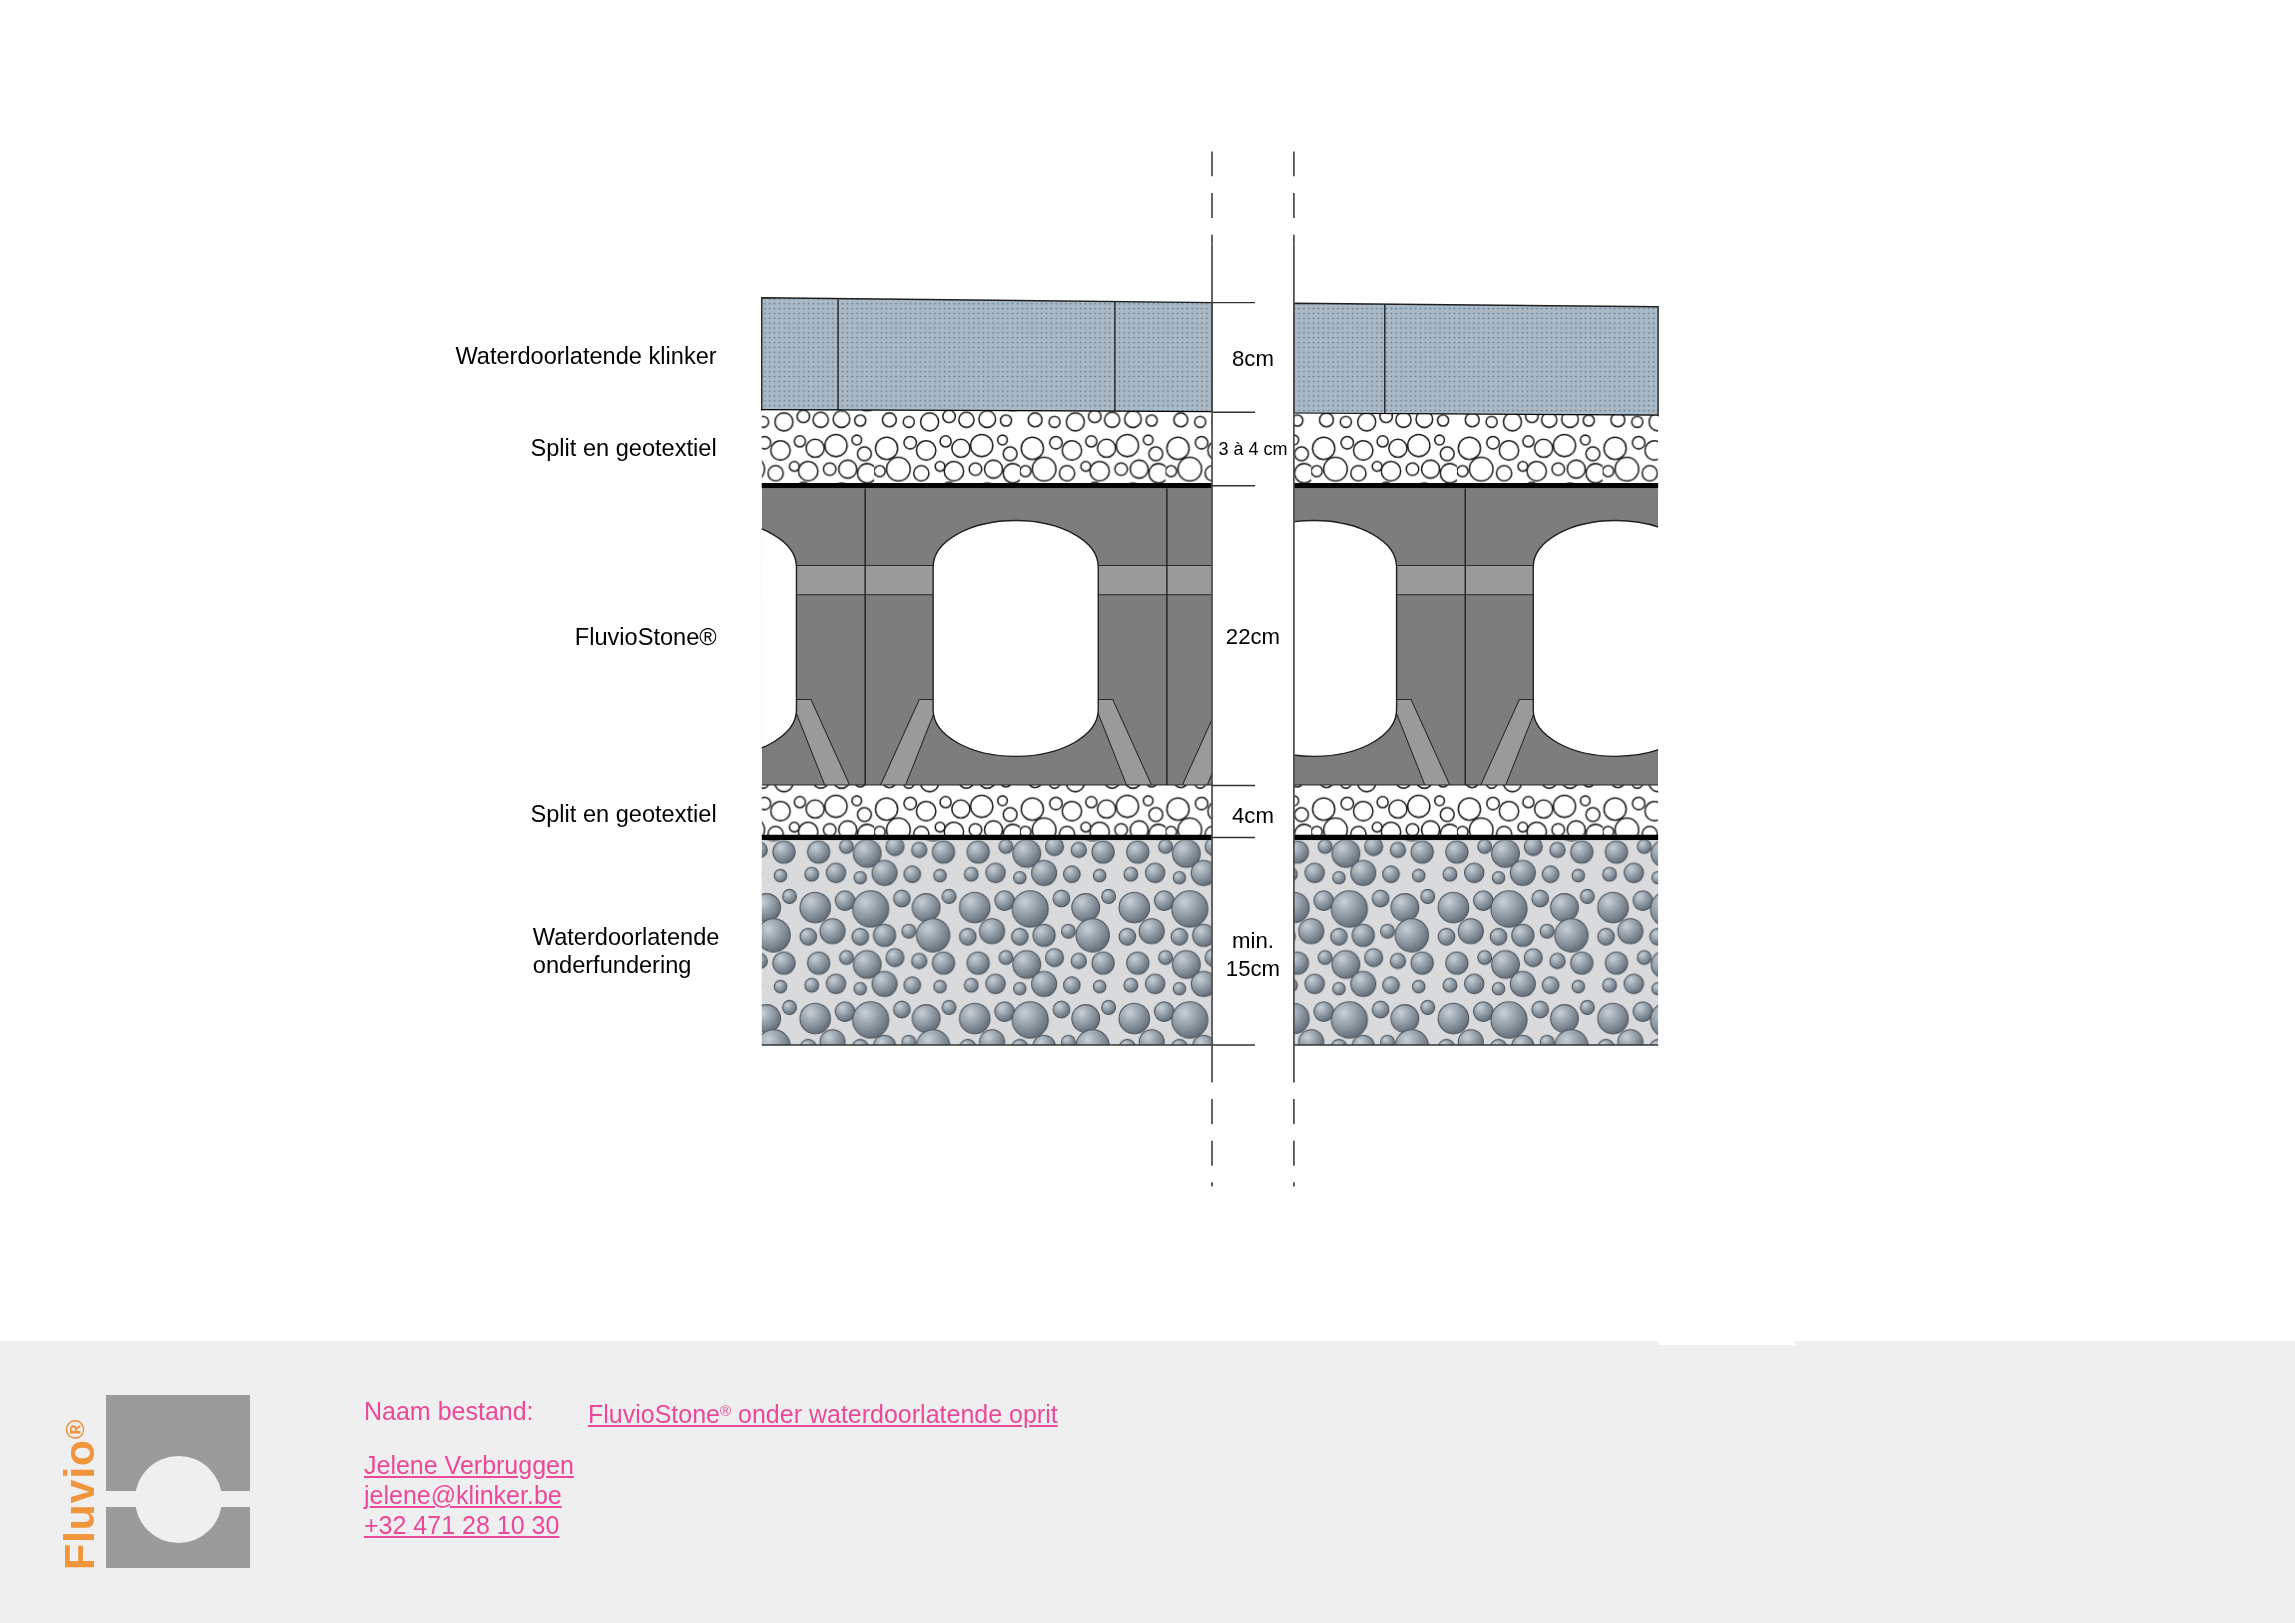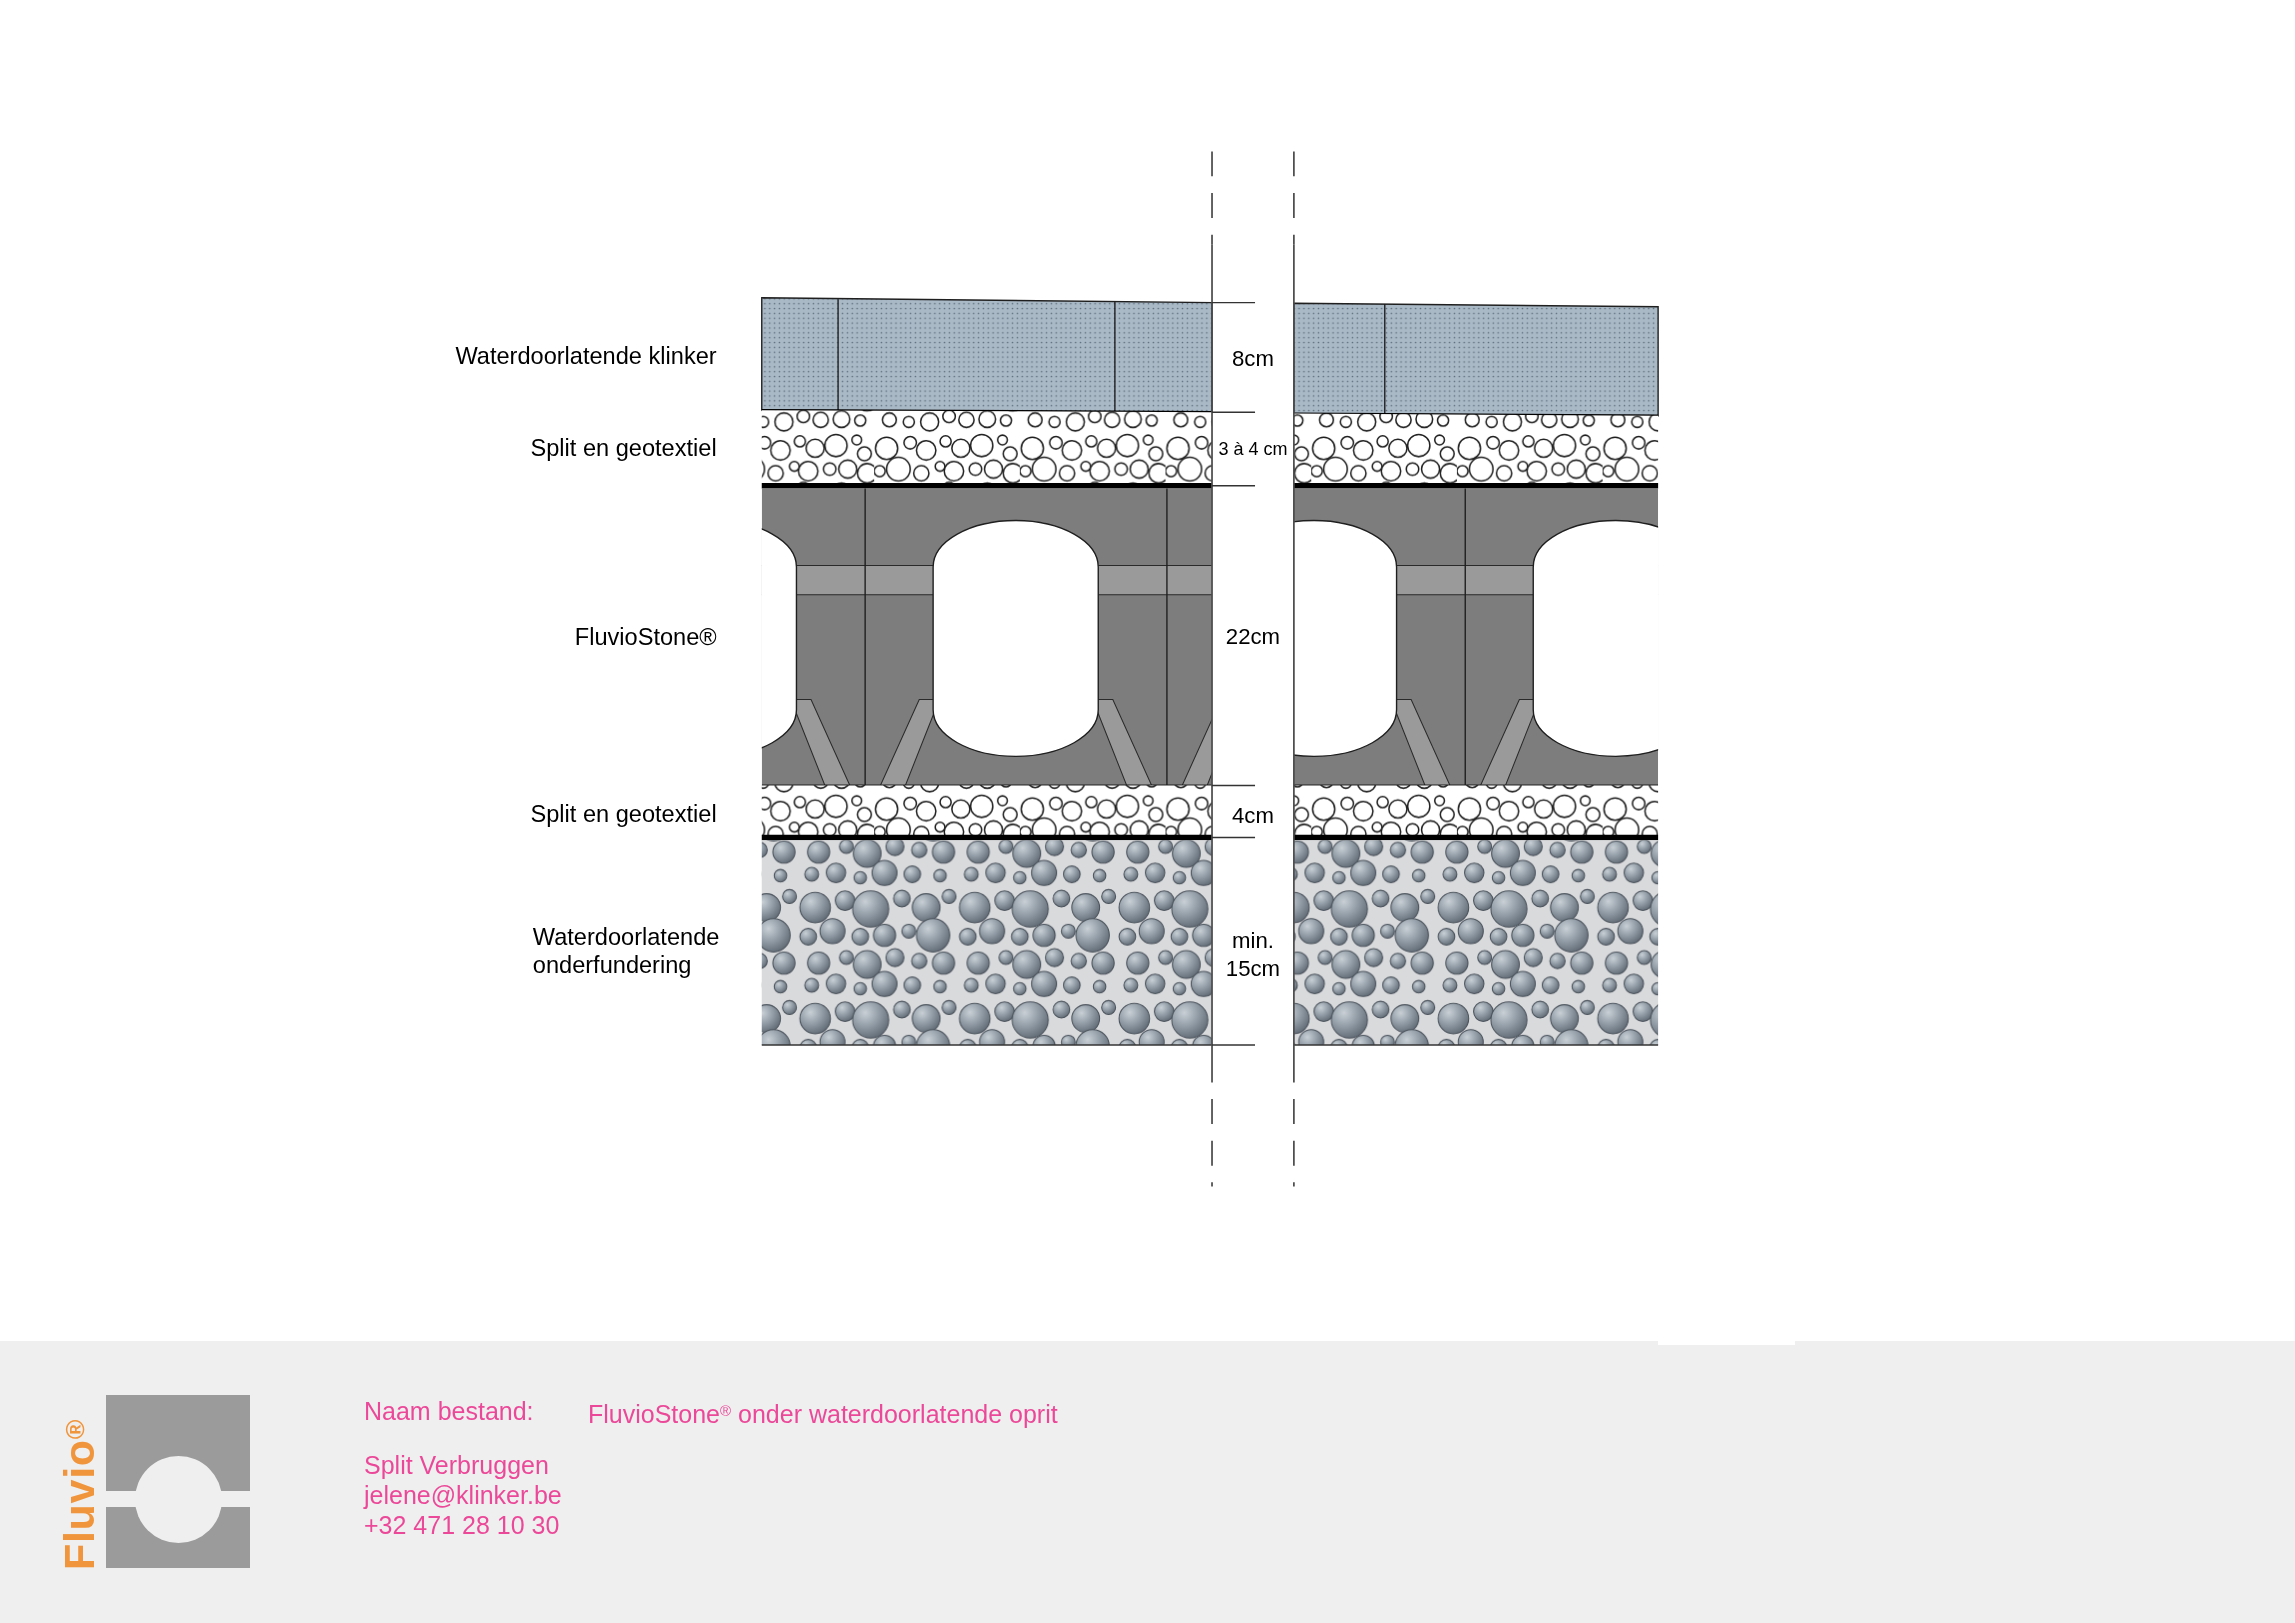--- a/index.html
+++ b/index.html
@@ -33,21 +33,21 @@
   .logo-slot{
     position:absolute;left:0;top:96px;width:144px;height:16px;background:#efefef;
   }
   .logo-hole{
     position:absolute;left:28.5px;top:61px;width:87px;height:87px;border-radius:50%;background:#efefef;
   }
   .footer-row{
     position:absolute;left:364px;display:flex;color:#ec4899;font-size:25px;line-height:30px;
   }
   .footer-row .flabel{width:224px;flex:0 0 224px;}
-  .footer-row .fvalue{white-space:nowrap;}
+  .footer-row .fvalue{white-space:nowrap;text-decoration:underline;}
   .fvalue sup{font-size:0.6em;vertical-align:7px;}
 </style>
 </head>
 <body>
 
 <div class="page">
 
   <svg class="diagram-svg" width="2295" height="1623" viewBox="0 0 3308 2339">
     <defs>
       <pattern id="paverDots" width="7" height="7" patternUnits="userSpaceOnUse">
@@ -242,21 +242,21 @@
     <div class="logo-hole"></div>
   </div>
 
   <div class="footer-row" style="top:1396px">
     <div class="flabel">Naam bestand:</div>
     <div class="fvalue"><span>FluvioStone</span><sup>®</sup><span> onder waterdoorlatende oprit</span></div>
   </div>
 
   <div class="footer-row" style="top:1450px">
     <div class="fvalue">
-      <div>Split Verbruggen</div>
+      <div>Jelene Verbruggen</div>
       <div>jelene@klinker.be</div>
       <div>+32 471 28 10 30</div>
     </div>
   </div>
 
 
 </div>
 
 
 </body></html>

